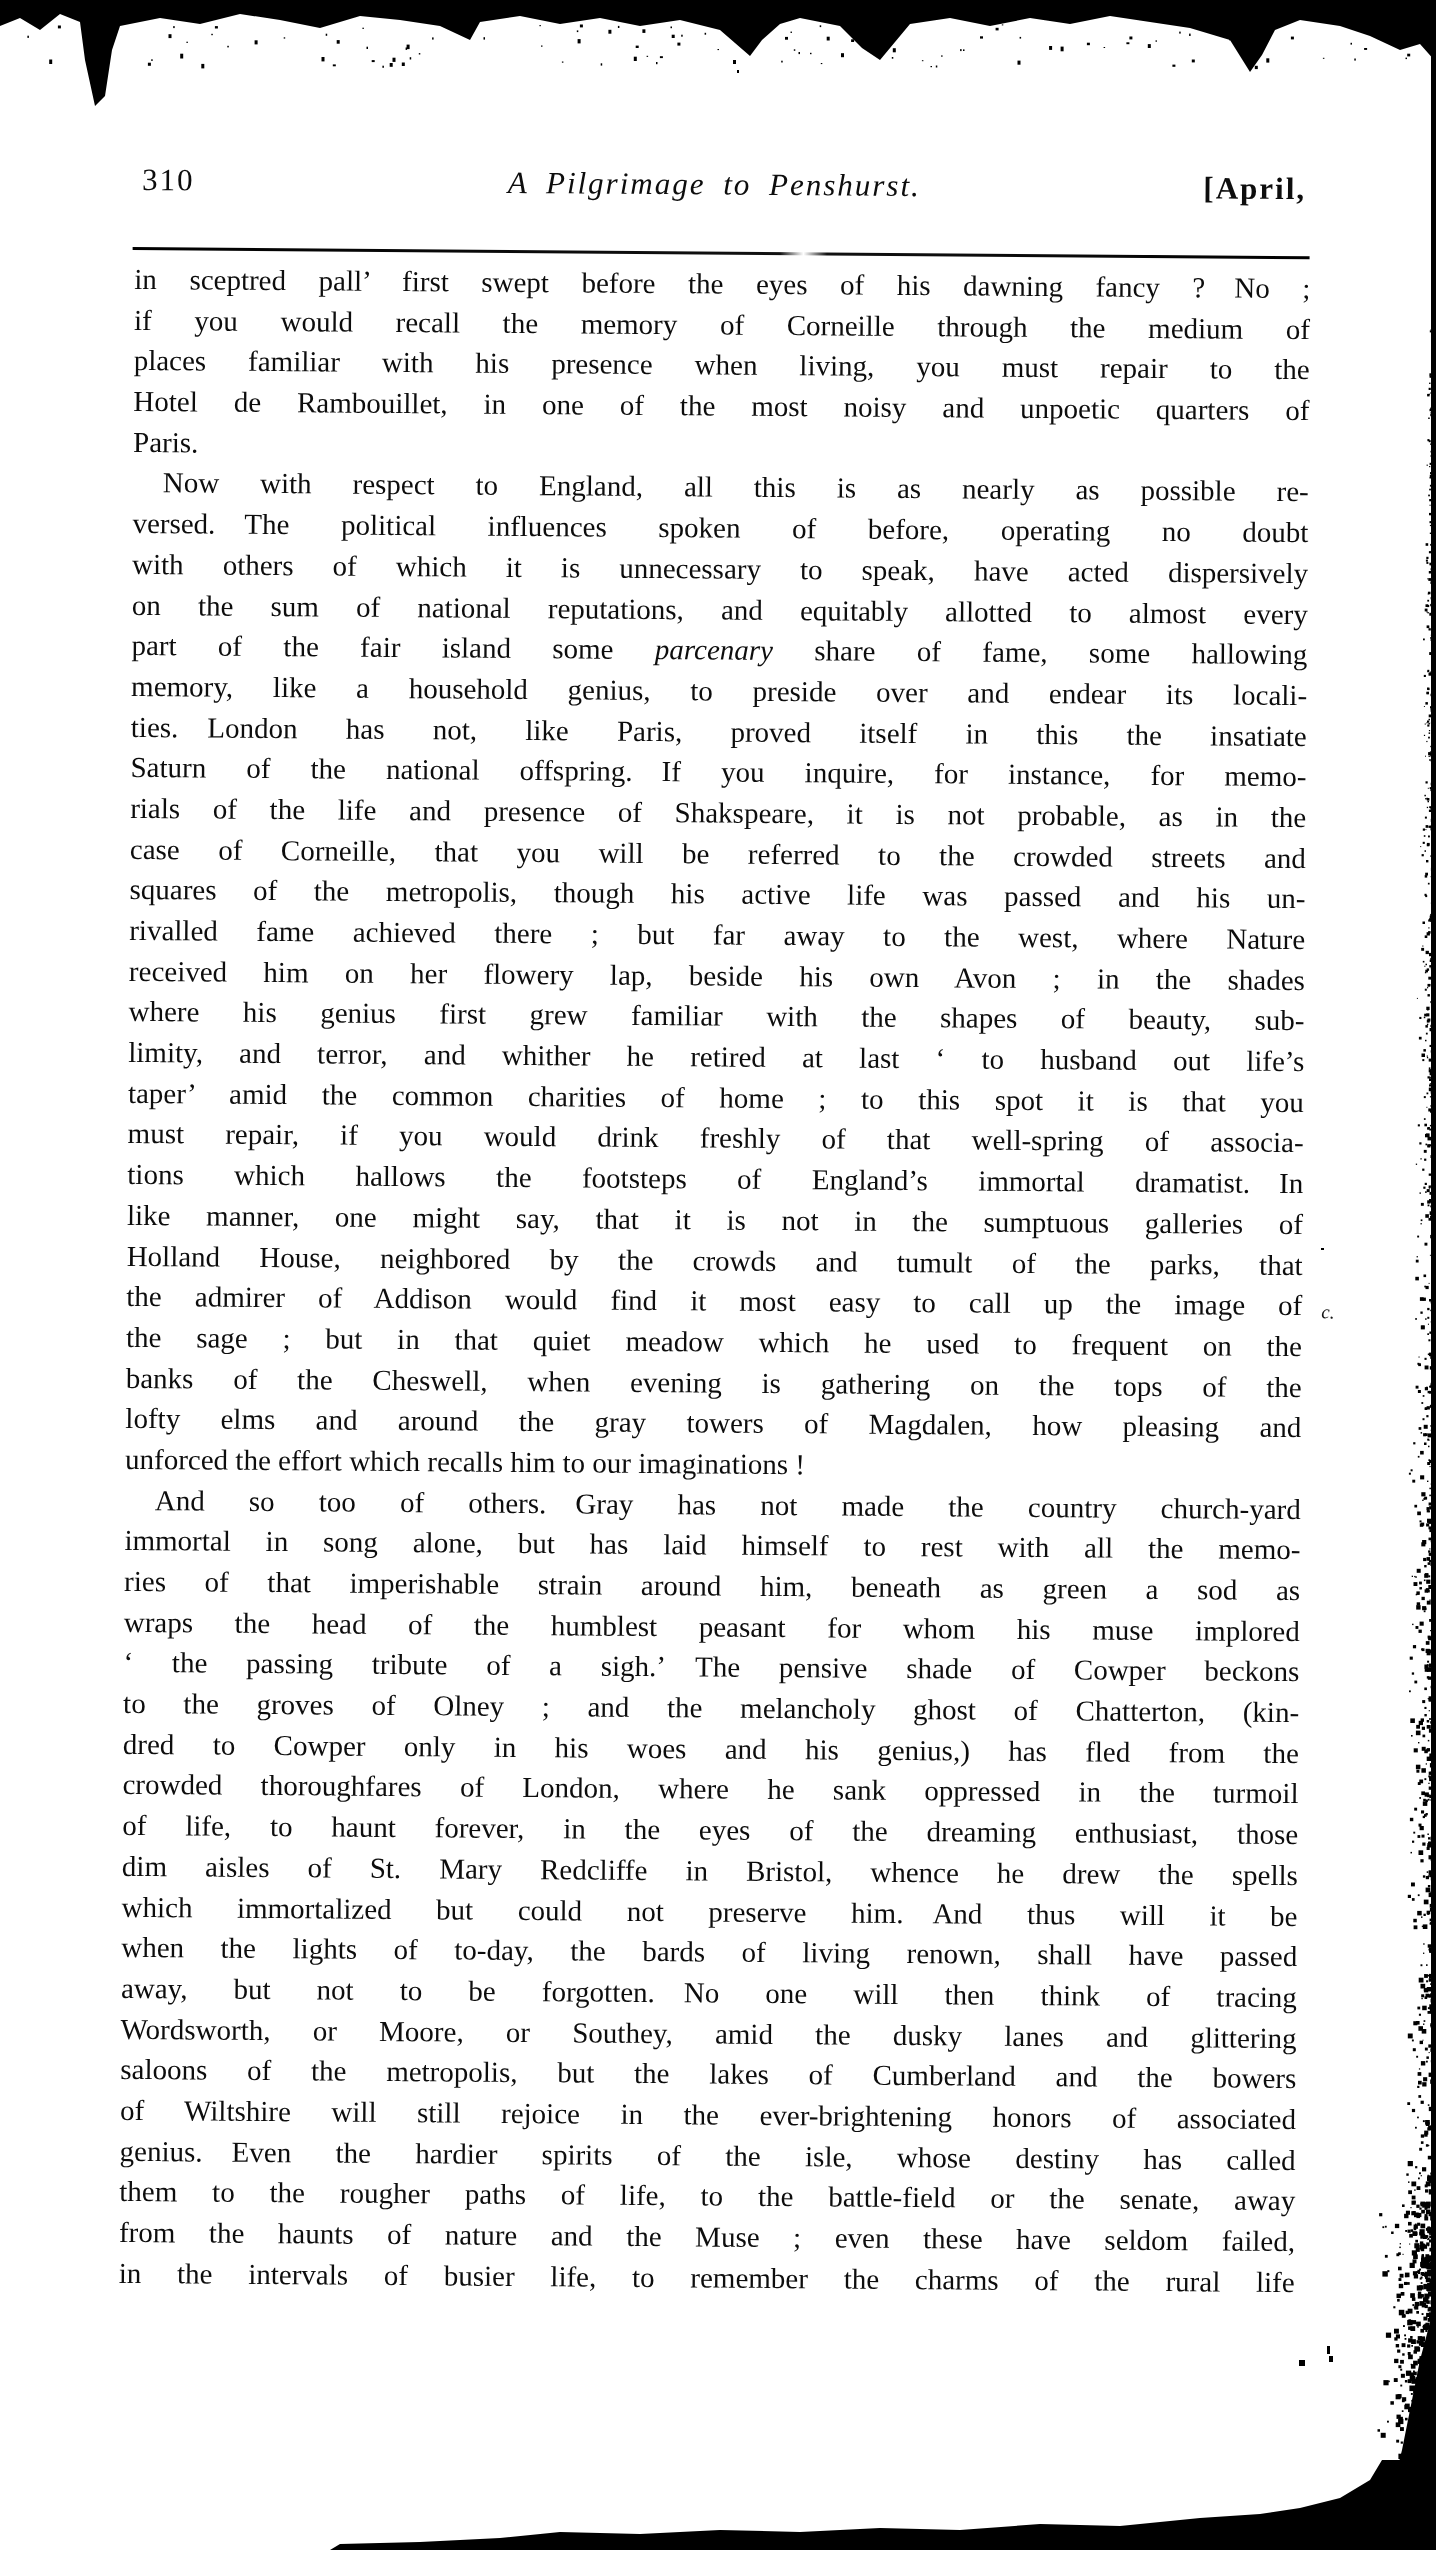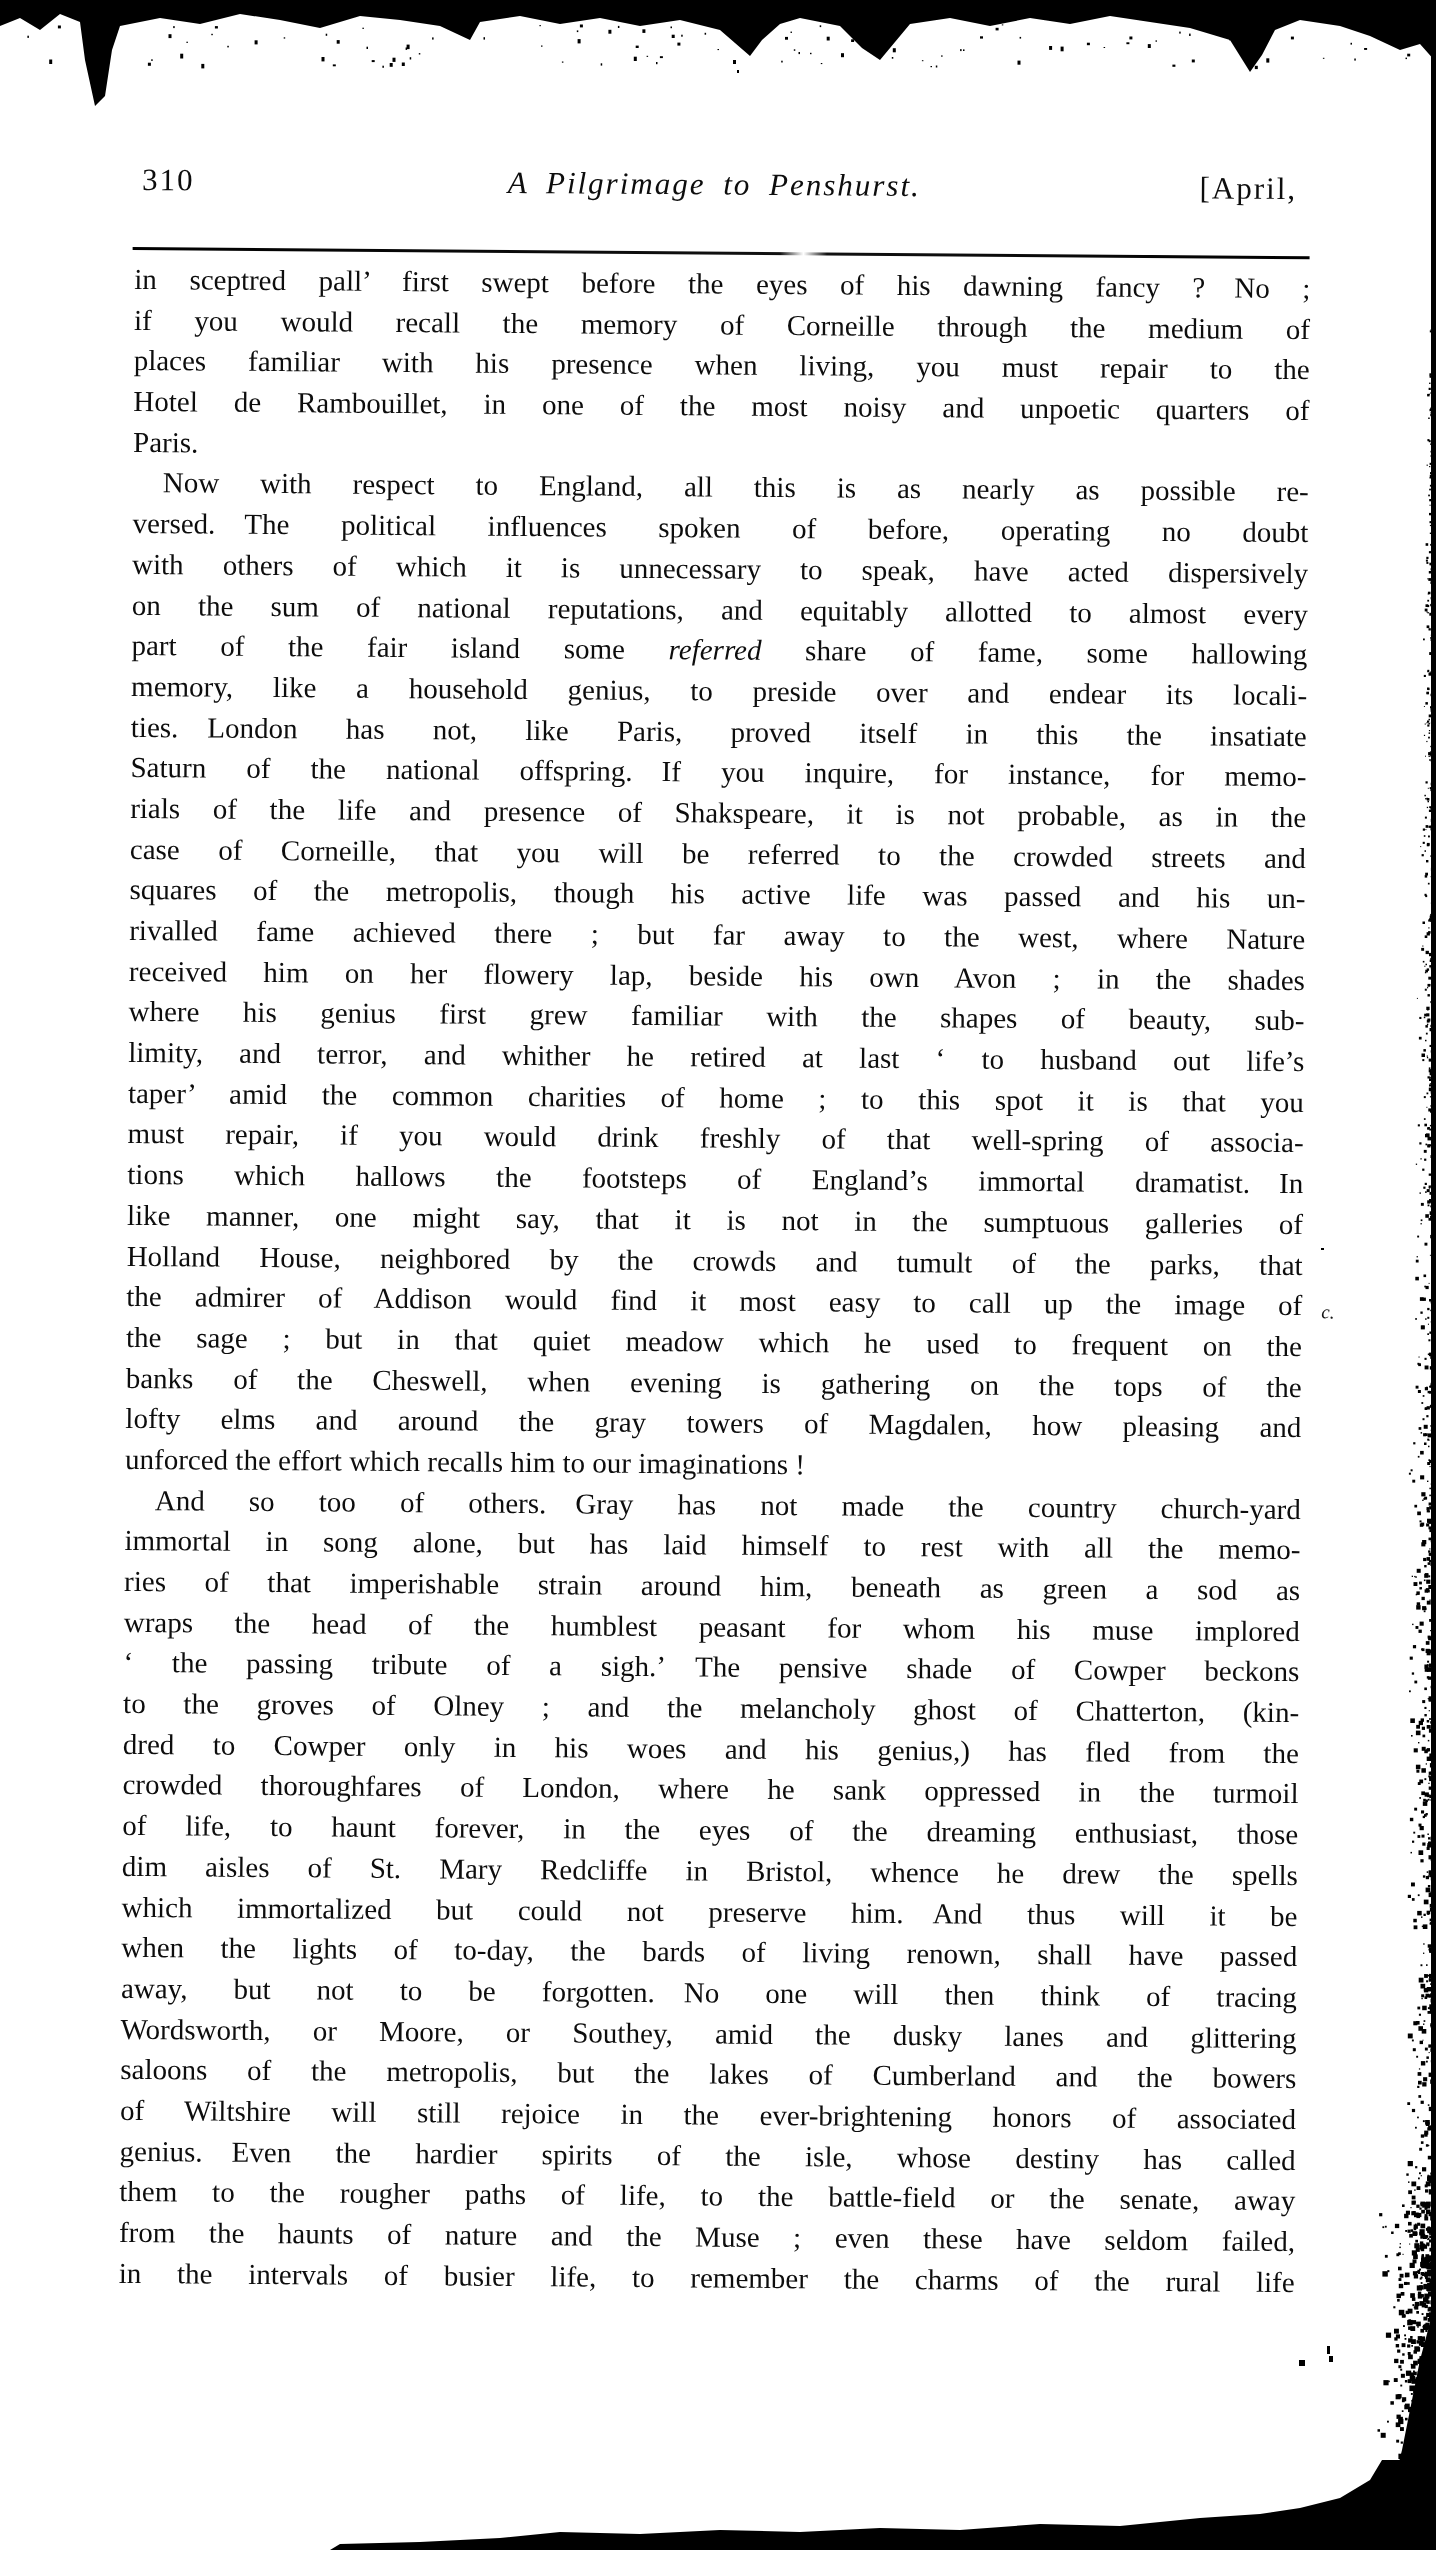--- a/index.html
+++ b/index.html
@@ -15,21 +15,21 @@
   }
   .header{
     position:absolute;left:135px;top:162px;width:1175px;height:46px;
     font-size:31px;
   }
   .page-number{position:absolute;left:0;top:0;letter-spacing:2px;margin-left:7px;}
   .running-title{
     position:absolute;left:50%;top:0;transform:translateX(-52%);
     font-style:italic;letter-spacing:2px;word-spacing:8px;
   }
-  .issue-label{position:absolute;right:13px;top:0;letter-spacing:2px;}
+  .issue-label{position:absolute;right:4px;top:0;letter-spacing:2px;font-weight:bold;}
   .header-rule{
     position:absolute;left:133px;top:247px;width:1177px;height:3px;
     background:linear-gradient(90deg,#000 0%,#111 55%,transparent 57%,#111 59%,#000 100%);
   }
   .body-text{
     position:absolute;left:135px;top:259px;width:1176px;
     font-size:29px;
   }
   .line{
     height:40.7px;line-height:40.7px;
@@ -2195,21 +2195,21 @@
   <div class="body-text" id="body-lines">
       <div class="line">in sceptred pall’ first swept before the eyes of his dawning fancy ?  No ;</div>
       <div class="line">if you would recall the memory of Corneille through the medium of</div>
       <div class="line">places familiar with his presence when living, you must repair to the</div>
       <div class="line">Hotel de Rambouillet, in one of the most noisy and unpoetic quarters of</div>
       <div class="line no-just">Paris.</div>
       <div class="line indent">Now with respect to England, all this is as nearly as possible re-</div>
       <div class="line">versed.  The political influences spoken of before, operating no doubt</div>
       <div class="line">with others of which it is unnecessary to speak, have acted dispersively</div>
       <div class="line">on the sum of national reputations, and equitably allotted to almost every</div>
-      <div class="line">part of the fair island some <i>referred</i> share of fame, some hallowing</div>
+      <div class="line">part of the fair island some <i>parcenary</i> share of fame, some hallowing</div>
       <div class="line">memory, like a household genius, to preside over and endear its locali-</div>
       <div class="line">ties.  London has not, like Paris, proved itself in this the insatiate</div>
       <div class="line">Saturn of the national offspring.  If you inquire, for instance, for memo-</div>
       <div class="line">rials of the life and presence of Shakspeare, it is not probable, as in the</div>
       <div class="line">case of Corneille, that you will be referred to the crowded streets and</div>
       <div class="line">squares of the metropolis, though his active life was passed and his un-</div>
       <div class="line">rivalled fame achieved there ; but far away to the west, where Nature</div>
       <div class="line">received him on her flowery lap, beside his own Avon ; in the shades</div>
       <div class="line">where his genius first grew familiar with the shapes of beauty, sub-</div>
       <div class="line">limity, and terror, and whither he retired at last ‘ to husband out life’s</div>

